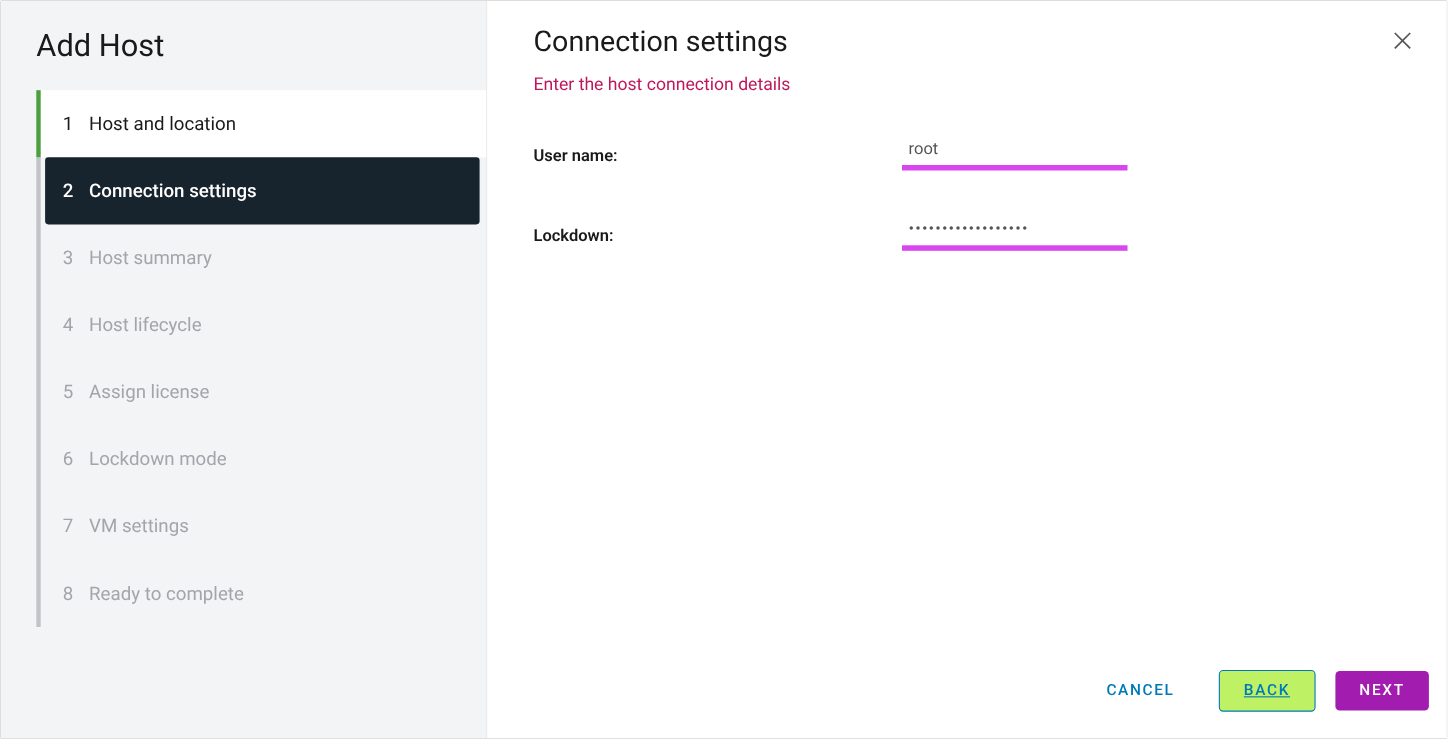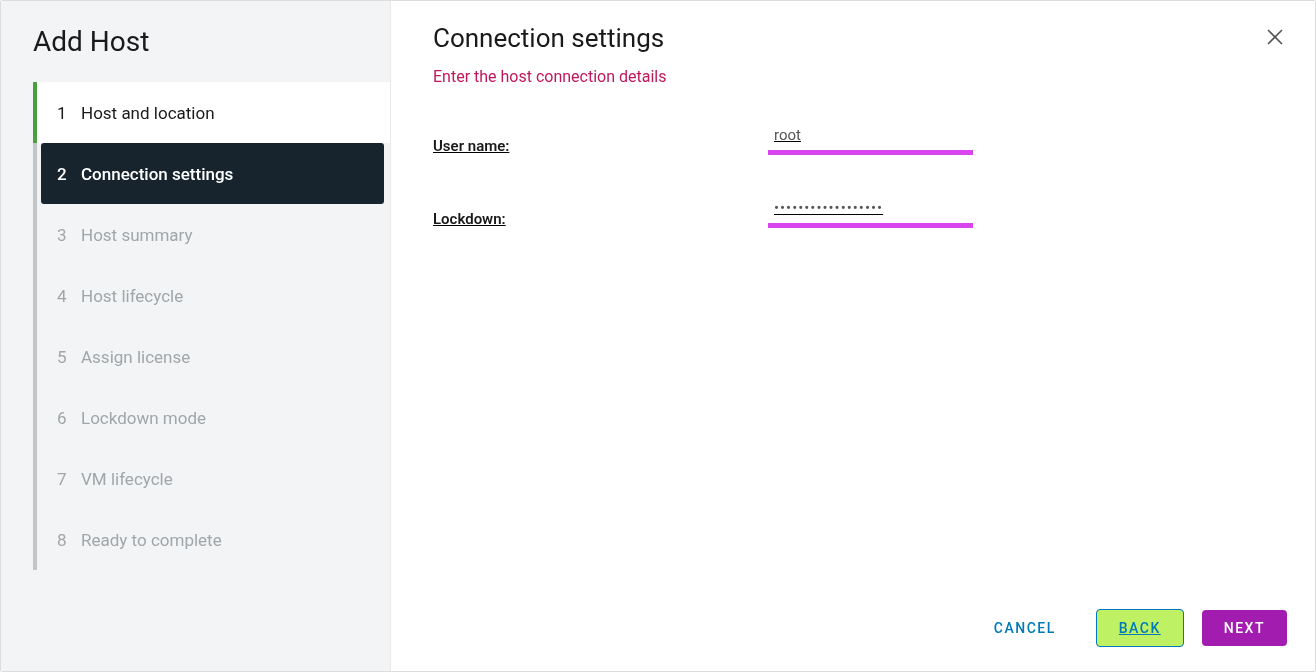--- a/index.html
+++ b/index.html
@@ -15,21 +15,21 @@
       overflow: hidden;
     }
     .wizard-container {
       display: flex;
       width: 100%;
       height: 100%;
       border: 1px solid #ddd;
       border-radius: 2px;
     }
     .sidebar {
-      width: 390px;
+      width: 442px;
       background: #f3f4f5;
       padding: 24px 0 0 0;
       border-right: 1px solid #e8e8e8;
       flex-shrink: 0;
     }
     .sidebar-title {
       font-size: 28px;
       font-weight: 400;
       color: #1a1a1a;
       padding: 0 0 24px 32px;
@@ -135,23 +135,22 @@
       width: 18px;
       height: 18px;
       stroke: #555;
       stroke-width: 1.6;
     }
     .form-body {
       padding: 0 42px;
     }
     .form-row {
       display: flex;
-      align-items: flex-end;
+      align-items: center;
       margin-bottom: 40px;
-      text-decoration: underline;
     }
     .form-label {
       width: 335px;
       font-size: 15px;
       font-weight: 600;
       color: #1a1a1a;
       padding-top: 4px;
     }
     .form-input {
       width: 205px;
@@ -165,21 +164,21 @@
       font-family: inherit;
     }
     .form-input[type="password"] {
       letter-spacing: 1px;
     }
     .footer {
       position: absolute;
       bottom: 0;
       left: 0;
       right: 0;
-      padding: 18px 28px 24px 28px;
+      padding: 18px 16px 24px 28px;
       display: flex;
       justify-content: flex-end;
       gap: 18px;
       align-items: center;
     }
     .btn {
       font-size: 14px;
       font-weight: 500;
       letter-spacing: 1.5px;
       padding: 10px 22px;
@@ -240,21 +239,21 @@
         <span class="step-label">Assign license</span>
       </div>
 
       <div class="step step-pending">
         <span class="step-num">6</span>
         <span class="step-label">Lockdown mode</span>
       </div>
 
       <div class="step step-pending">
         <span class="step-num">7</span>
-        <span class="step-label">VM lifecycle</span>
+        <span class="step-label">VM settings</span>
       </div>
 
       <div class="step step-pending">
         <span class="step-num">8</span>
         <span class="step-label">Ready to complete</span>
       </div>
     </div>
   </aside>
 
   <main class="main">

